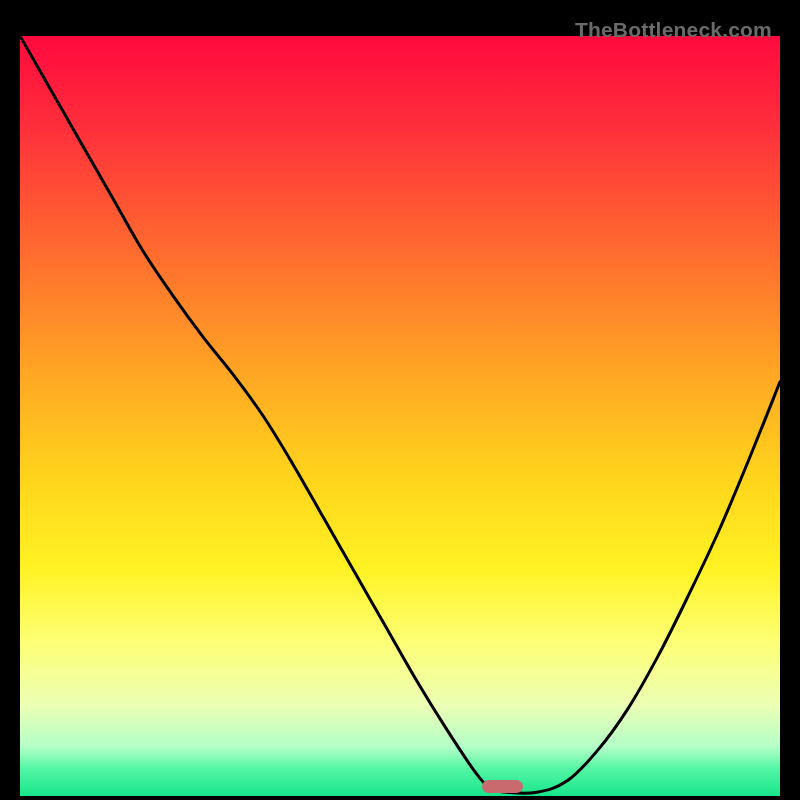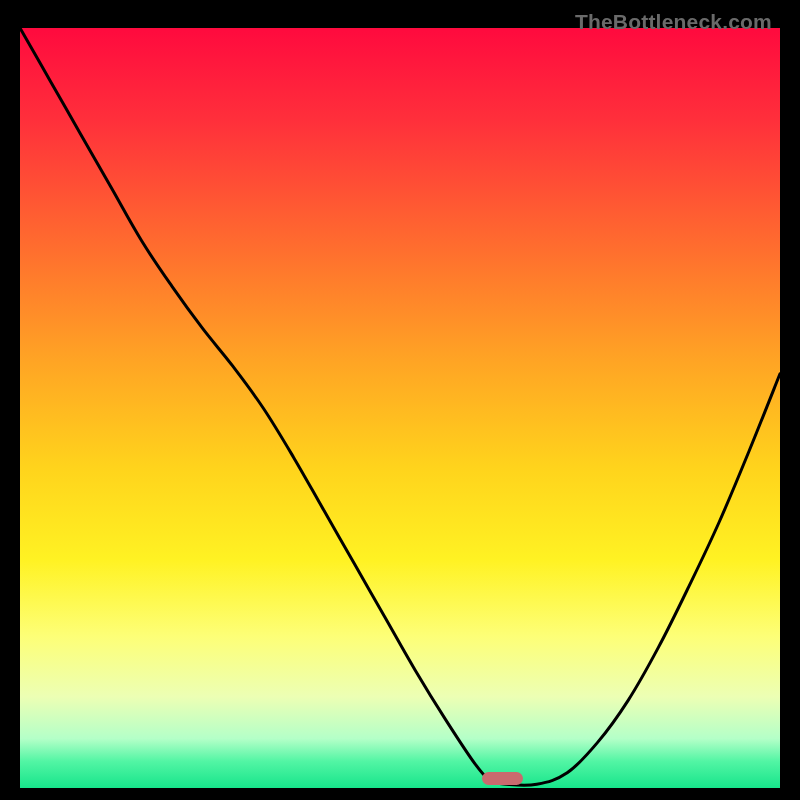--- a/index.html
+++ b/index.html
@@ -6,21 +6,21 @@
     margin: 0;
     padding: 0;
     width: 800px;
     height: 800px;
     background: #000;
     overflow: hidden;
   }
   .frame {
     position: absolute;
     left: 0;
-    top: 8px;
+    top: 16px;
     width: 800px;
     height: 720px;
     background: #000;
   }
   .plot {
     position: absolute;
     left: 20px;
     top: 20px;
     width: 760px;
     height: 760px;

